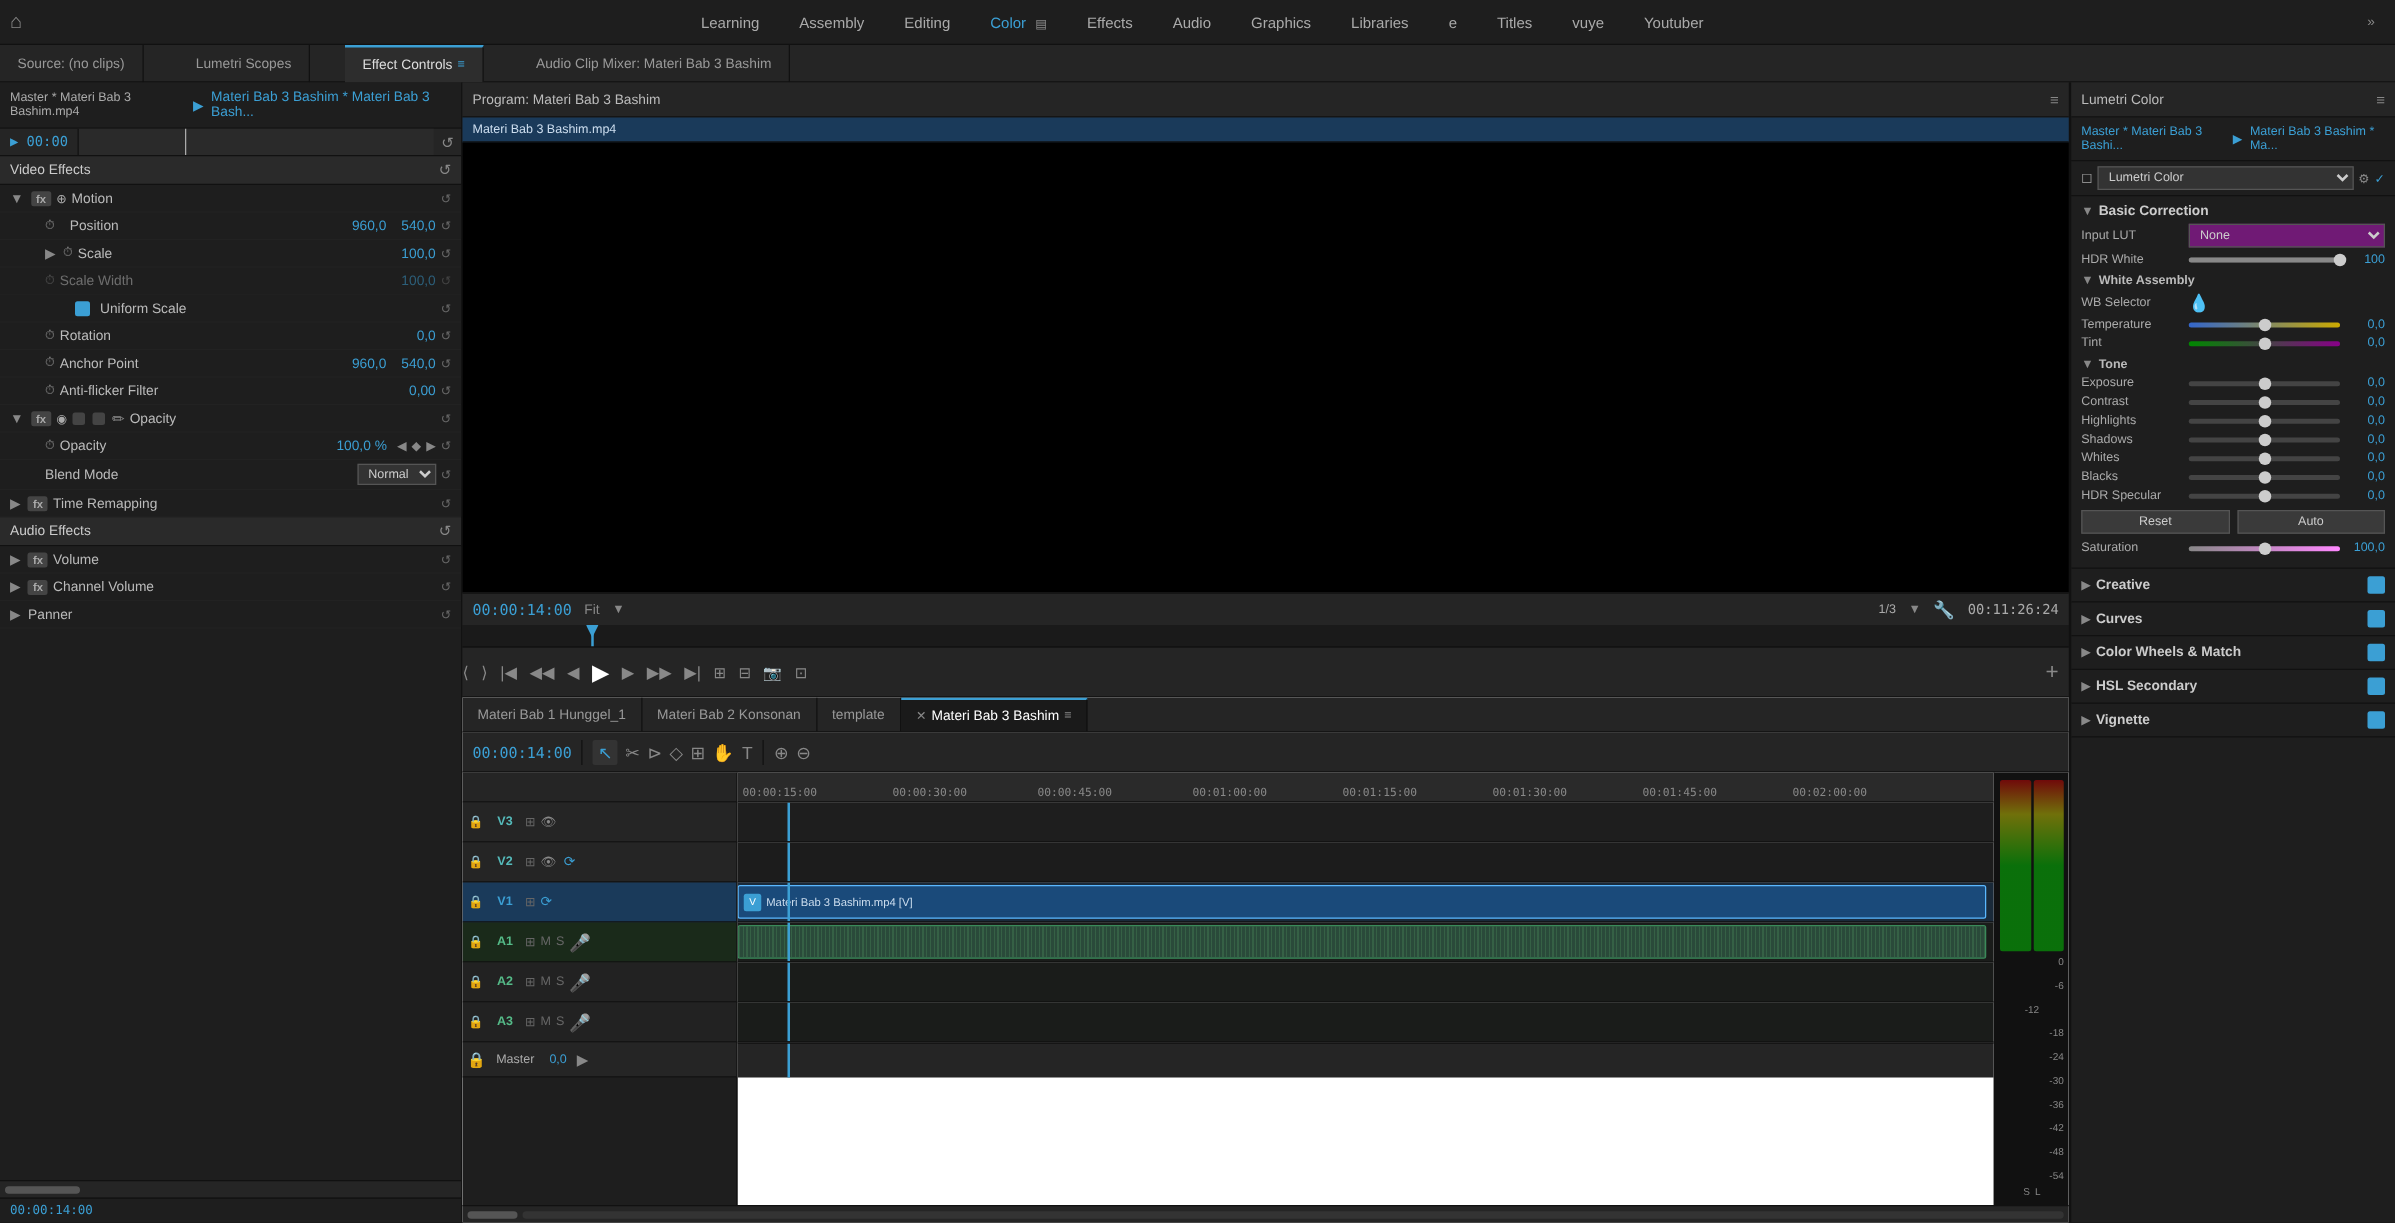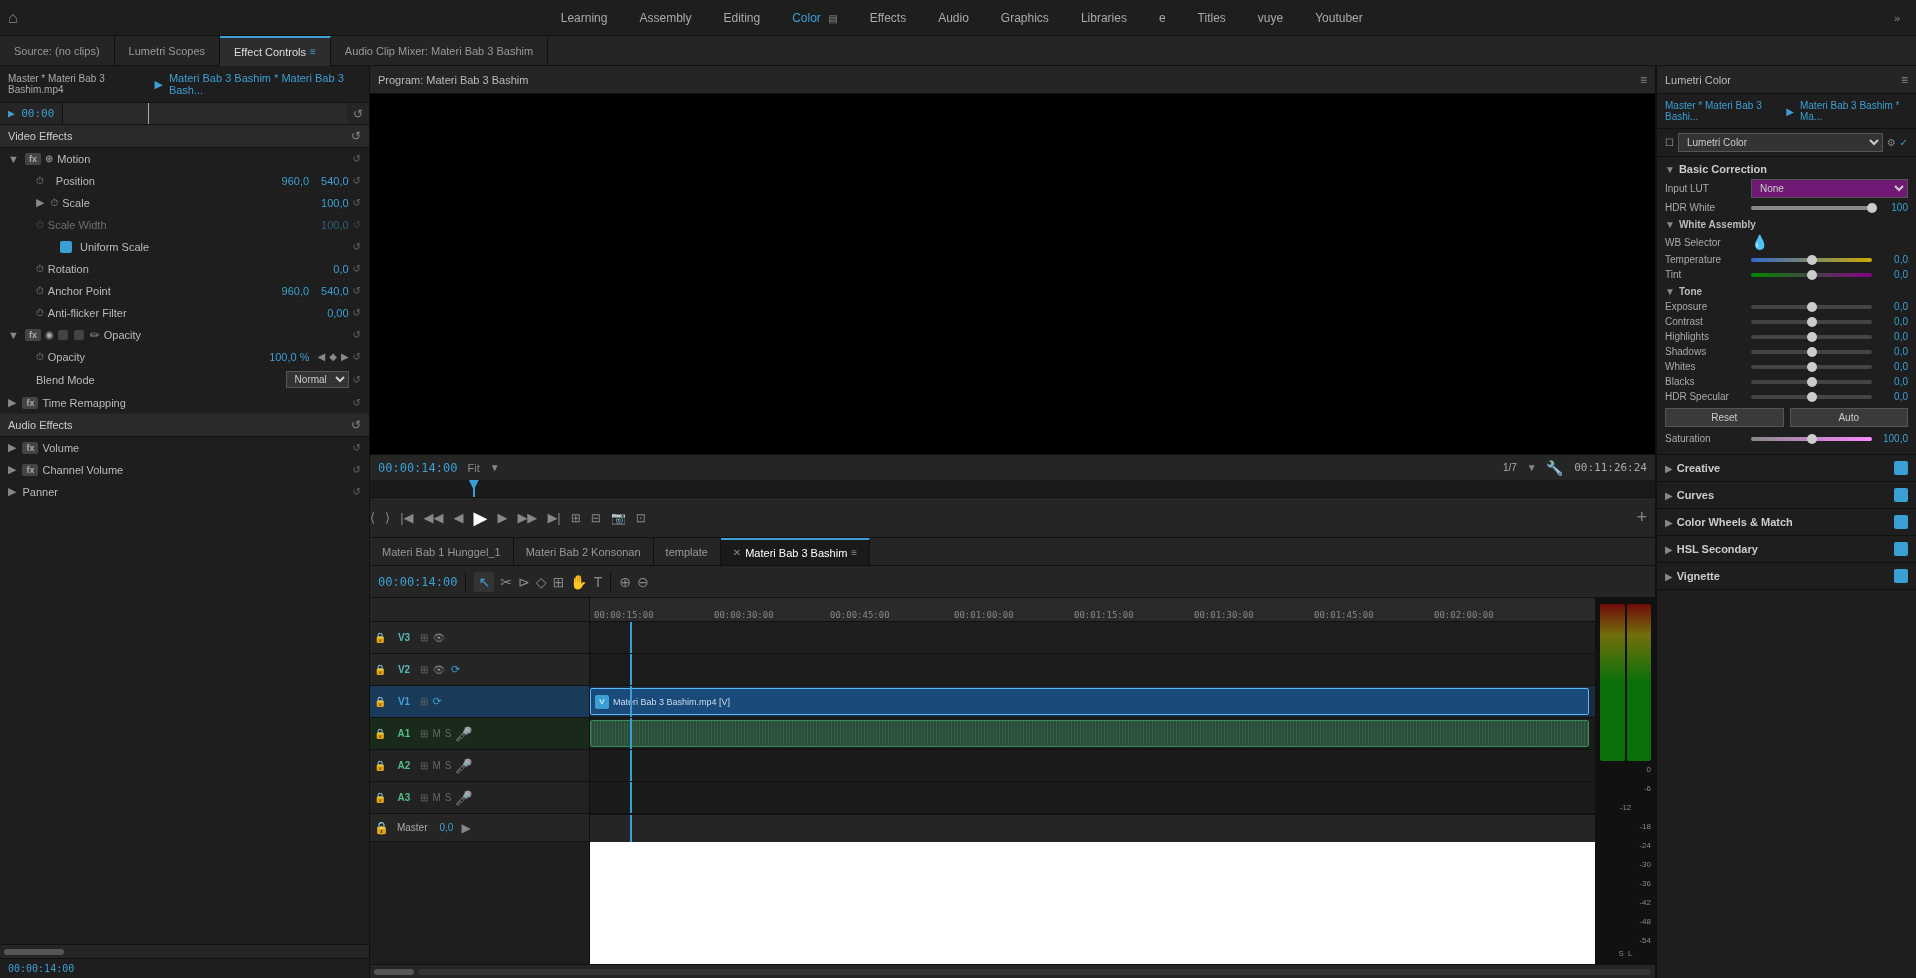--- a/index.html
+++ b/index.html
@@ -50,20 +50,21 @@
       cursor: pointer;
     }
 
     
     #panel-tabs {
       background: #252525;
       height: 30px;
       display: flex;
       align-items: center;
       border-bottom: 1px solid #111;
+      gap: 28px;
     }
     .panel-tab {
       padding: 0 14px;
       height: 30px;
       display: flex;
       align-items: center;
       color: #999;
       cursor: pointer;
       border-right: 1px solid #111;
       font-size: 11px;
@@ -722,30 +723,33 @@
     <div style="padding:4px 8px;color:#3b9fd4;font-size:10px;font-family:monospace;border-top:1px solid #111;">00:00:14:00</div>
   </div>
 
   <div id="center-panel">
 
     <div id="program-header">
       <span class="title">Program: Materi Bab 3 Bashim</span>
       <span style="color:#888;font-size:12px;">≡</span>
     </div>
 
+    <div style="background:#1a3a5a;padding:4px 8px;border-bottom:1px solid #111;font-size:10px;">
+      <span style="color:#cde;">Materi Bab 3 Bashim.mp4</span>
+    </div>
 
     <div id="video-preview">
     </div>
 
     <div style="background:#252525;height:26px;display:flex;align-items:center;padding:0 8px;gap:10px;border-top:1px solid #111;">
       <span style="color:#3b9fd4;font-family:monospace;font-size:12px;">00:00:14:00</span>
       <span style="color:#888;">Fit</span>
       <span style="color:#888;font-size:10px;">▼</span>
       <span style="flex:1;"></span>
-      <span style="color:#aaa;font-size:10px;">1/7</span>
+      <span style="color:#aaa;font-size:10px;">1/3</span>
       <span style="color:#888;font-size:10px;">▼</span>
       <span style="color:#888;font-size:14px;">🔧</span>
       <span style="color:#aaa;font-family:monospace;font-size:11px;">00:11:26:24</span>
     </div>
 
     <div style="background:#1a1a1a;height:18px;position:relative;border-bottom:1px solid #111;">
       <div style="position:absolute;left:8%;top:0;width:2px;height:100%;background:#3b9fd4;"></div>
       <div style="position:absolute;left:8%;top:0;width:10px;height:10px;background:#3b9fd4;transform:translateX(-4px);clip-path:polygon(0 0,100% 0,50% 100%);"></div>
     </div>
 

